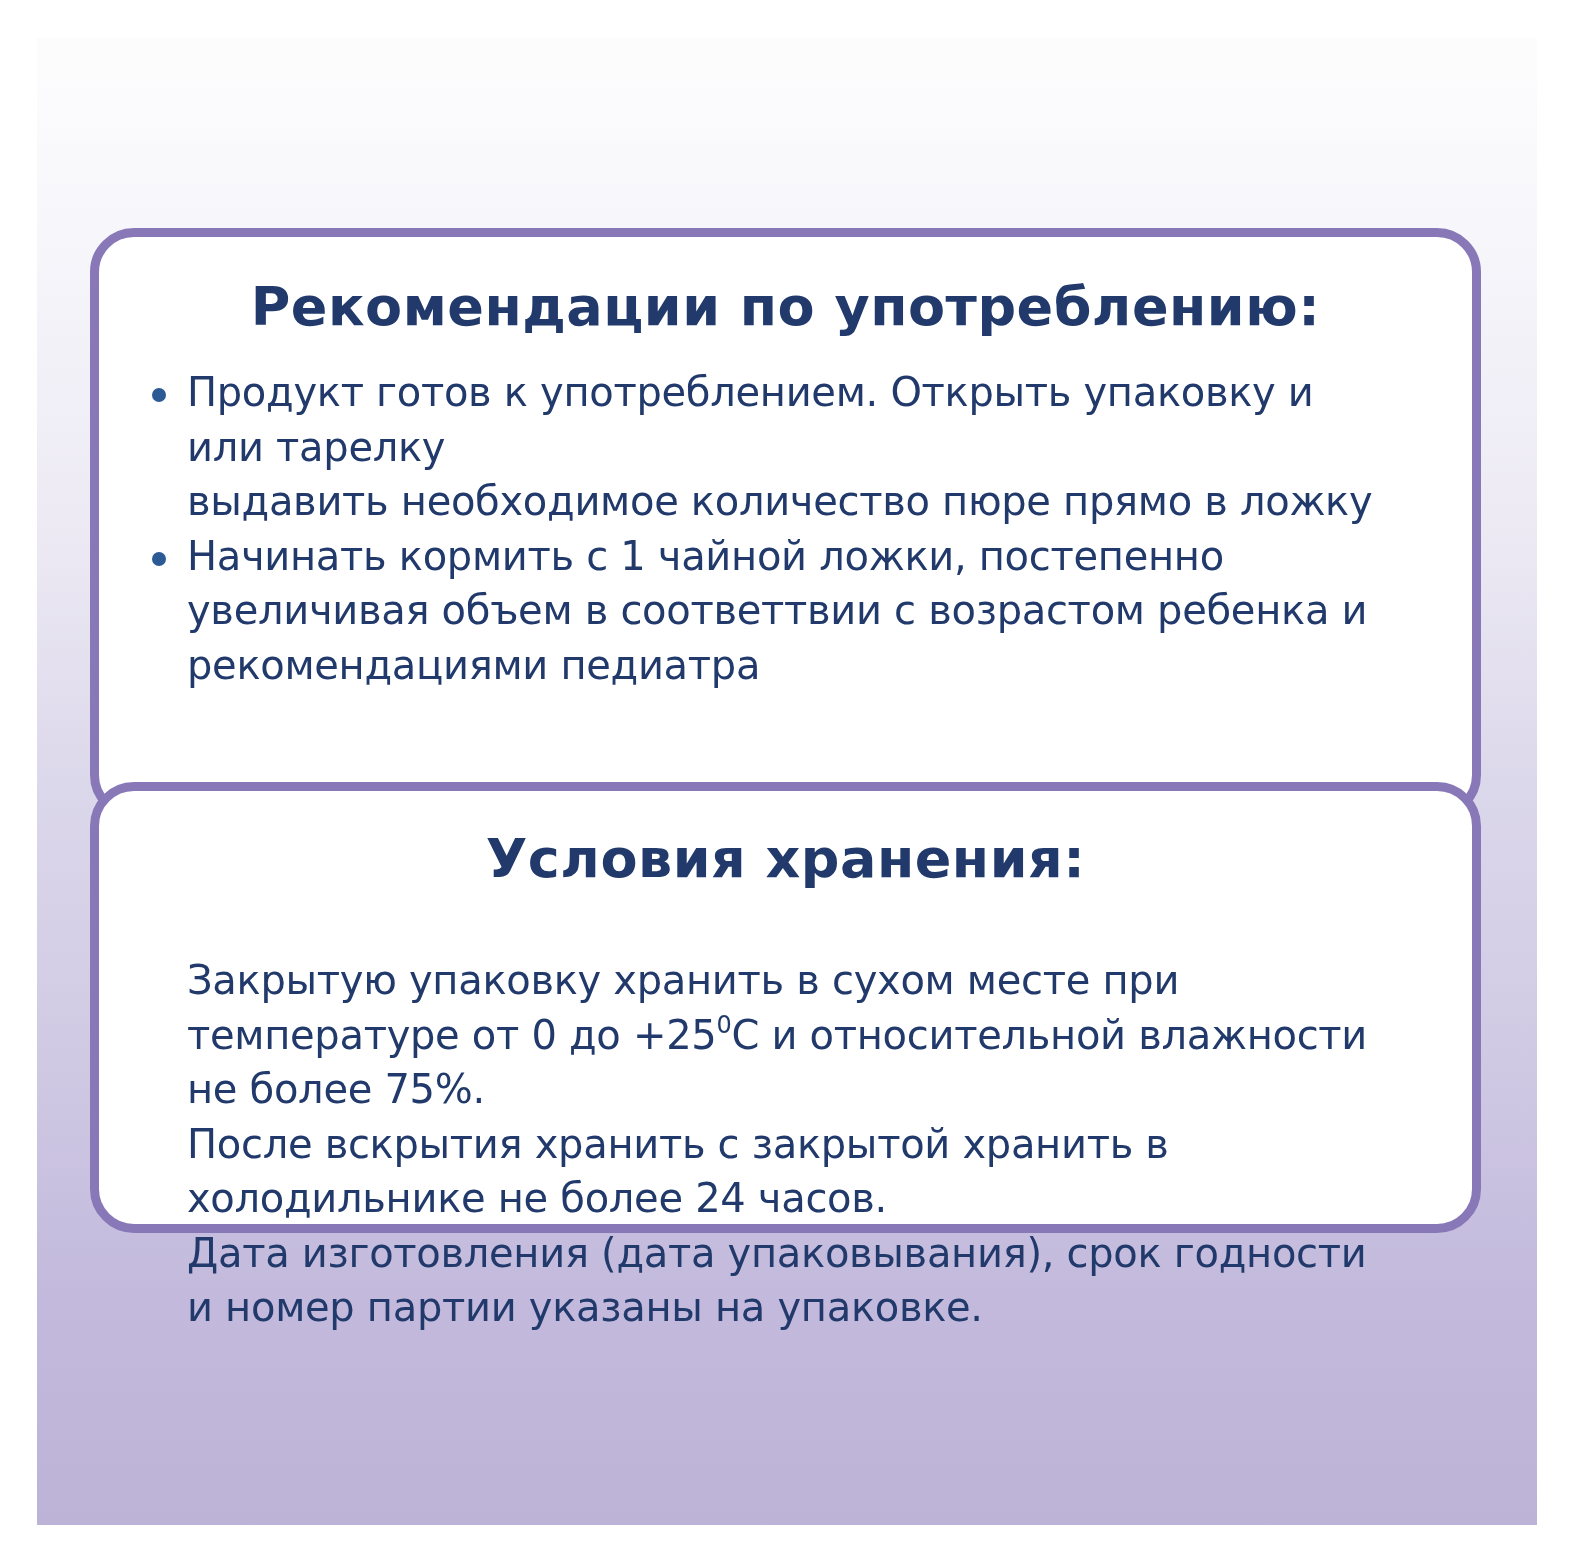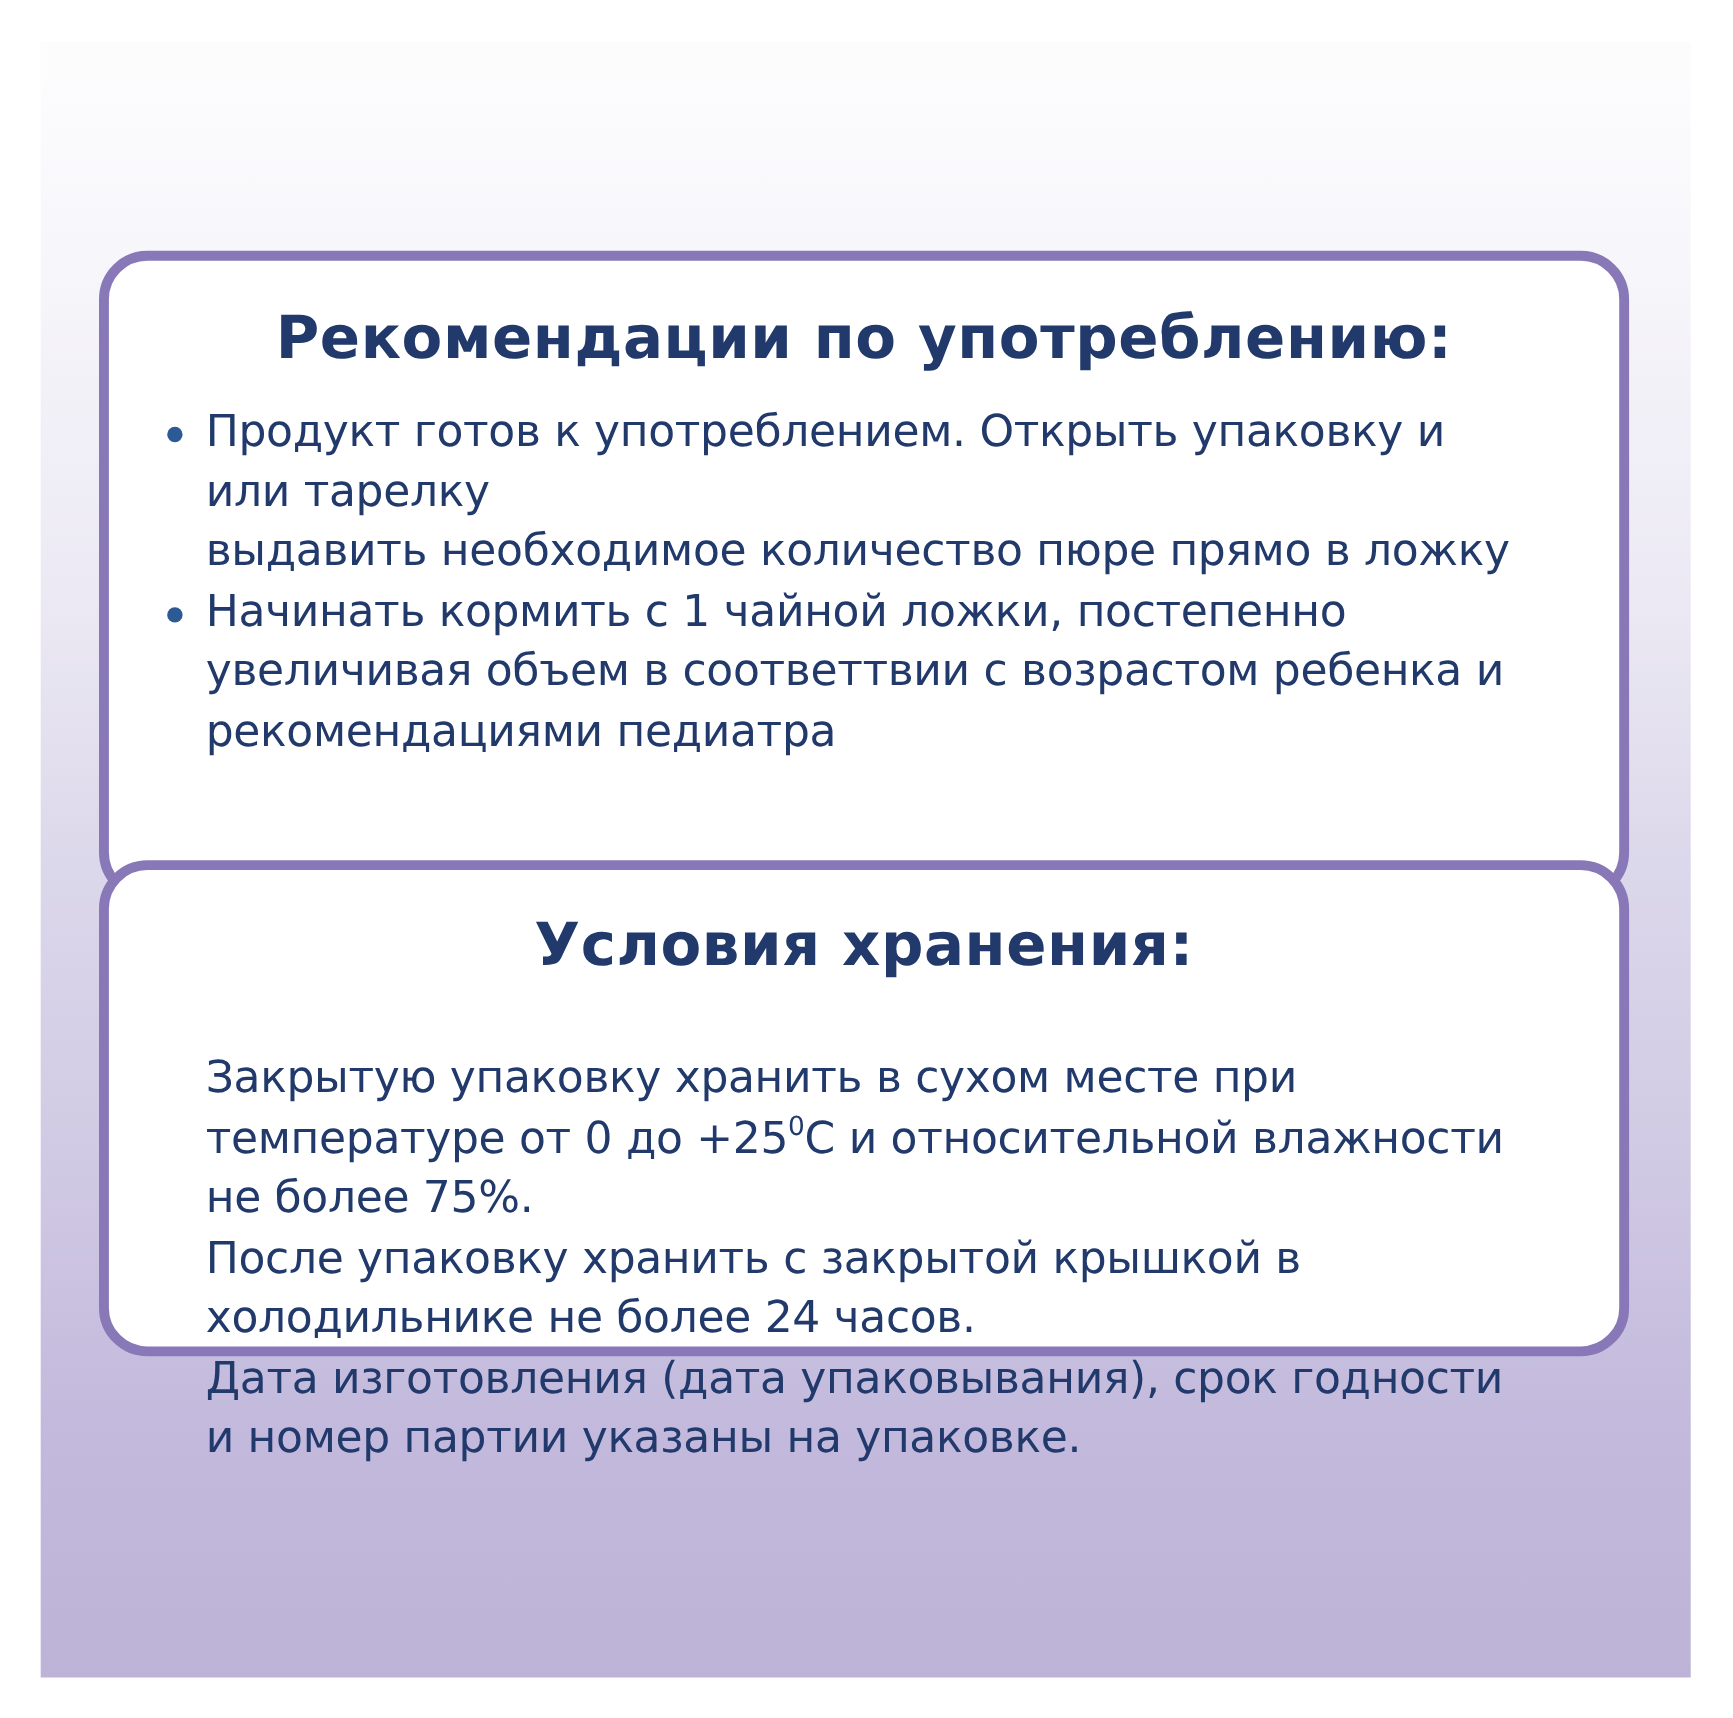--- a/index.html
+++ b/index.html
@@ -104,18 +104,18 @@
     </li>
   </ul>
 </section>
 
 <section class="card card-2">
   <h2 class="card-title">Условия хранения:</h2>
   <div class="storage-body">
     <span class="line">Закрытую упаковку хранить в сухом месте при</span>
     <span class="line"><span>температуре от 0 до +25</span><span class="sup">0</span><span>С и относительной влажности</span></span>
     <span class="line">не более 75%.</span>
-    <span class="line">После упаковку хранить с закрытой крышкой в</span>
+    <span class="line">После вскрытия хранить с закрытой хранить в</span>
     <span class="line">холодильнике не более 24 часов.</span>
     <span class="line">Дата изготовления (дата упаковывания), срок годности</span>
     <span class="line">и номер партии указаны на упаковке.</span>
   </div>
 </section>
 
 </body></html>

